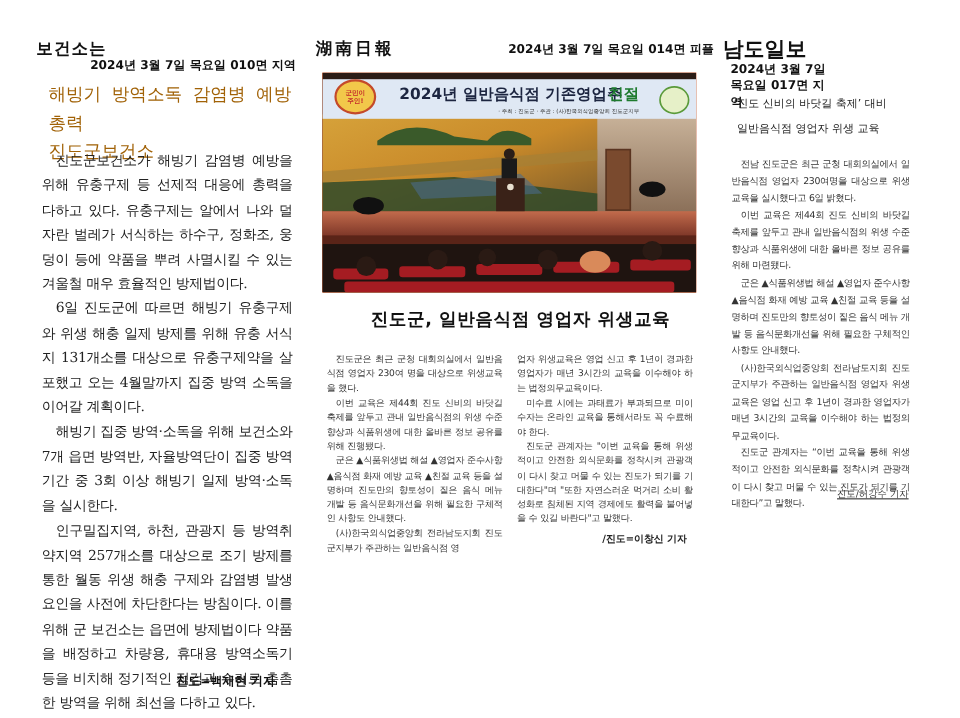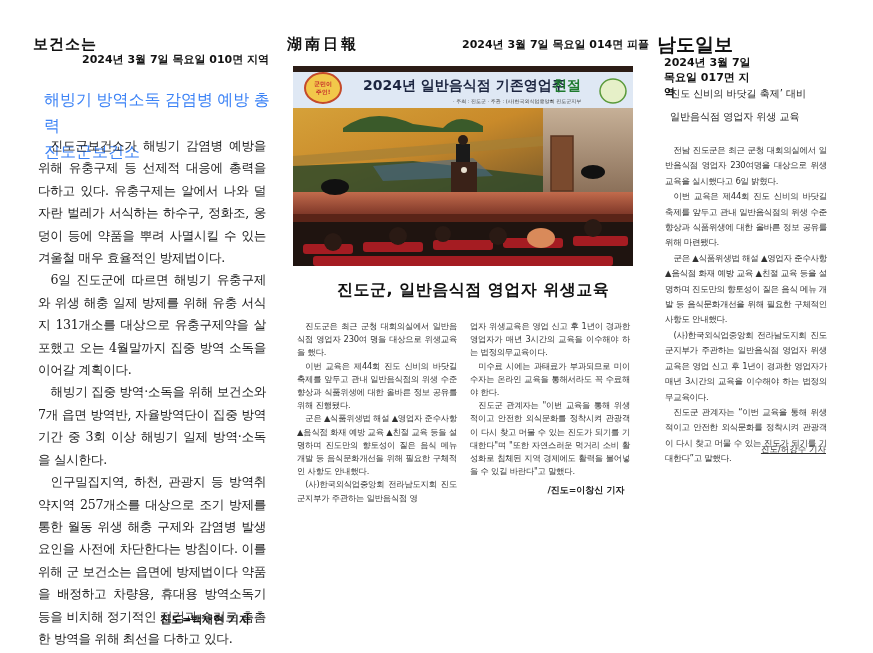--- a/index.html
+++ b/index.html
@@ -7,21 +7,21 @@
     width:873px; height:653px; background:#ffffff; position:relative; overflow:hidden;
     font-family: "DejaVu Sans", sans-serif; color:#1a1a1a;
   }
   .abs { position:absolute; }
   .masthead { font-family:"DejaVu Serif", serif; font-weight:bold; color:#111; }
   .date { font-family:"DejaVu Sans", sans-serif; font-weight:bold; font-size:11px; color:#111; letter-spacing:0; }
 
   
   #col1-masthead { left:33px; top:35px; font-size:15px; letter-spacing:1px; }
   #col1-date { left:82px; top:52px;text-align:right; }
-  #col1-headline { left:44px; top:74px; width:240px; font-family:Liberation Sans, sans-serif; font-size:16px; line-height:26px; color:#3b82f6;margin-top:13px; }
+  #col1-headline { left:44px; top:74px; width:240px; font-family:Liberation Mono, monospace; font-size:16px; line-height:26px; color:#a16207; }
   #col1-body { left:38px; top:135px; width:228px; }
   #col1-body p { margin:0; font-family:"DejaVu Serif", serif; font-size:12.6px; line-height:22.4px; color:#222; text-align:justify; text-indent:1em; letter-spacing:-0.3px; }
   #col1-byline { left:160px; top:612px; width:102px; font-size:11px; font-weight:bold; color:#111; }
 
   
   #col2-masthead { left:287px; top:35px; font-size:15px; letter-spacing:3px; }
   #col2-date { left:462px; top:37px; }
   #col2-photo { left:293px; top:66px; width:340px; height:200px; overflow:hidden; background:#c2410c; }
   #col2-headline { left:297px; top:280px; font-size:16px; font-weight:bold; color:#111; letter-spacing:0.5px;margin-left:40px; }
   .col2-body { top:320px; width:160px; }

